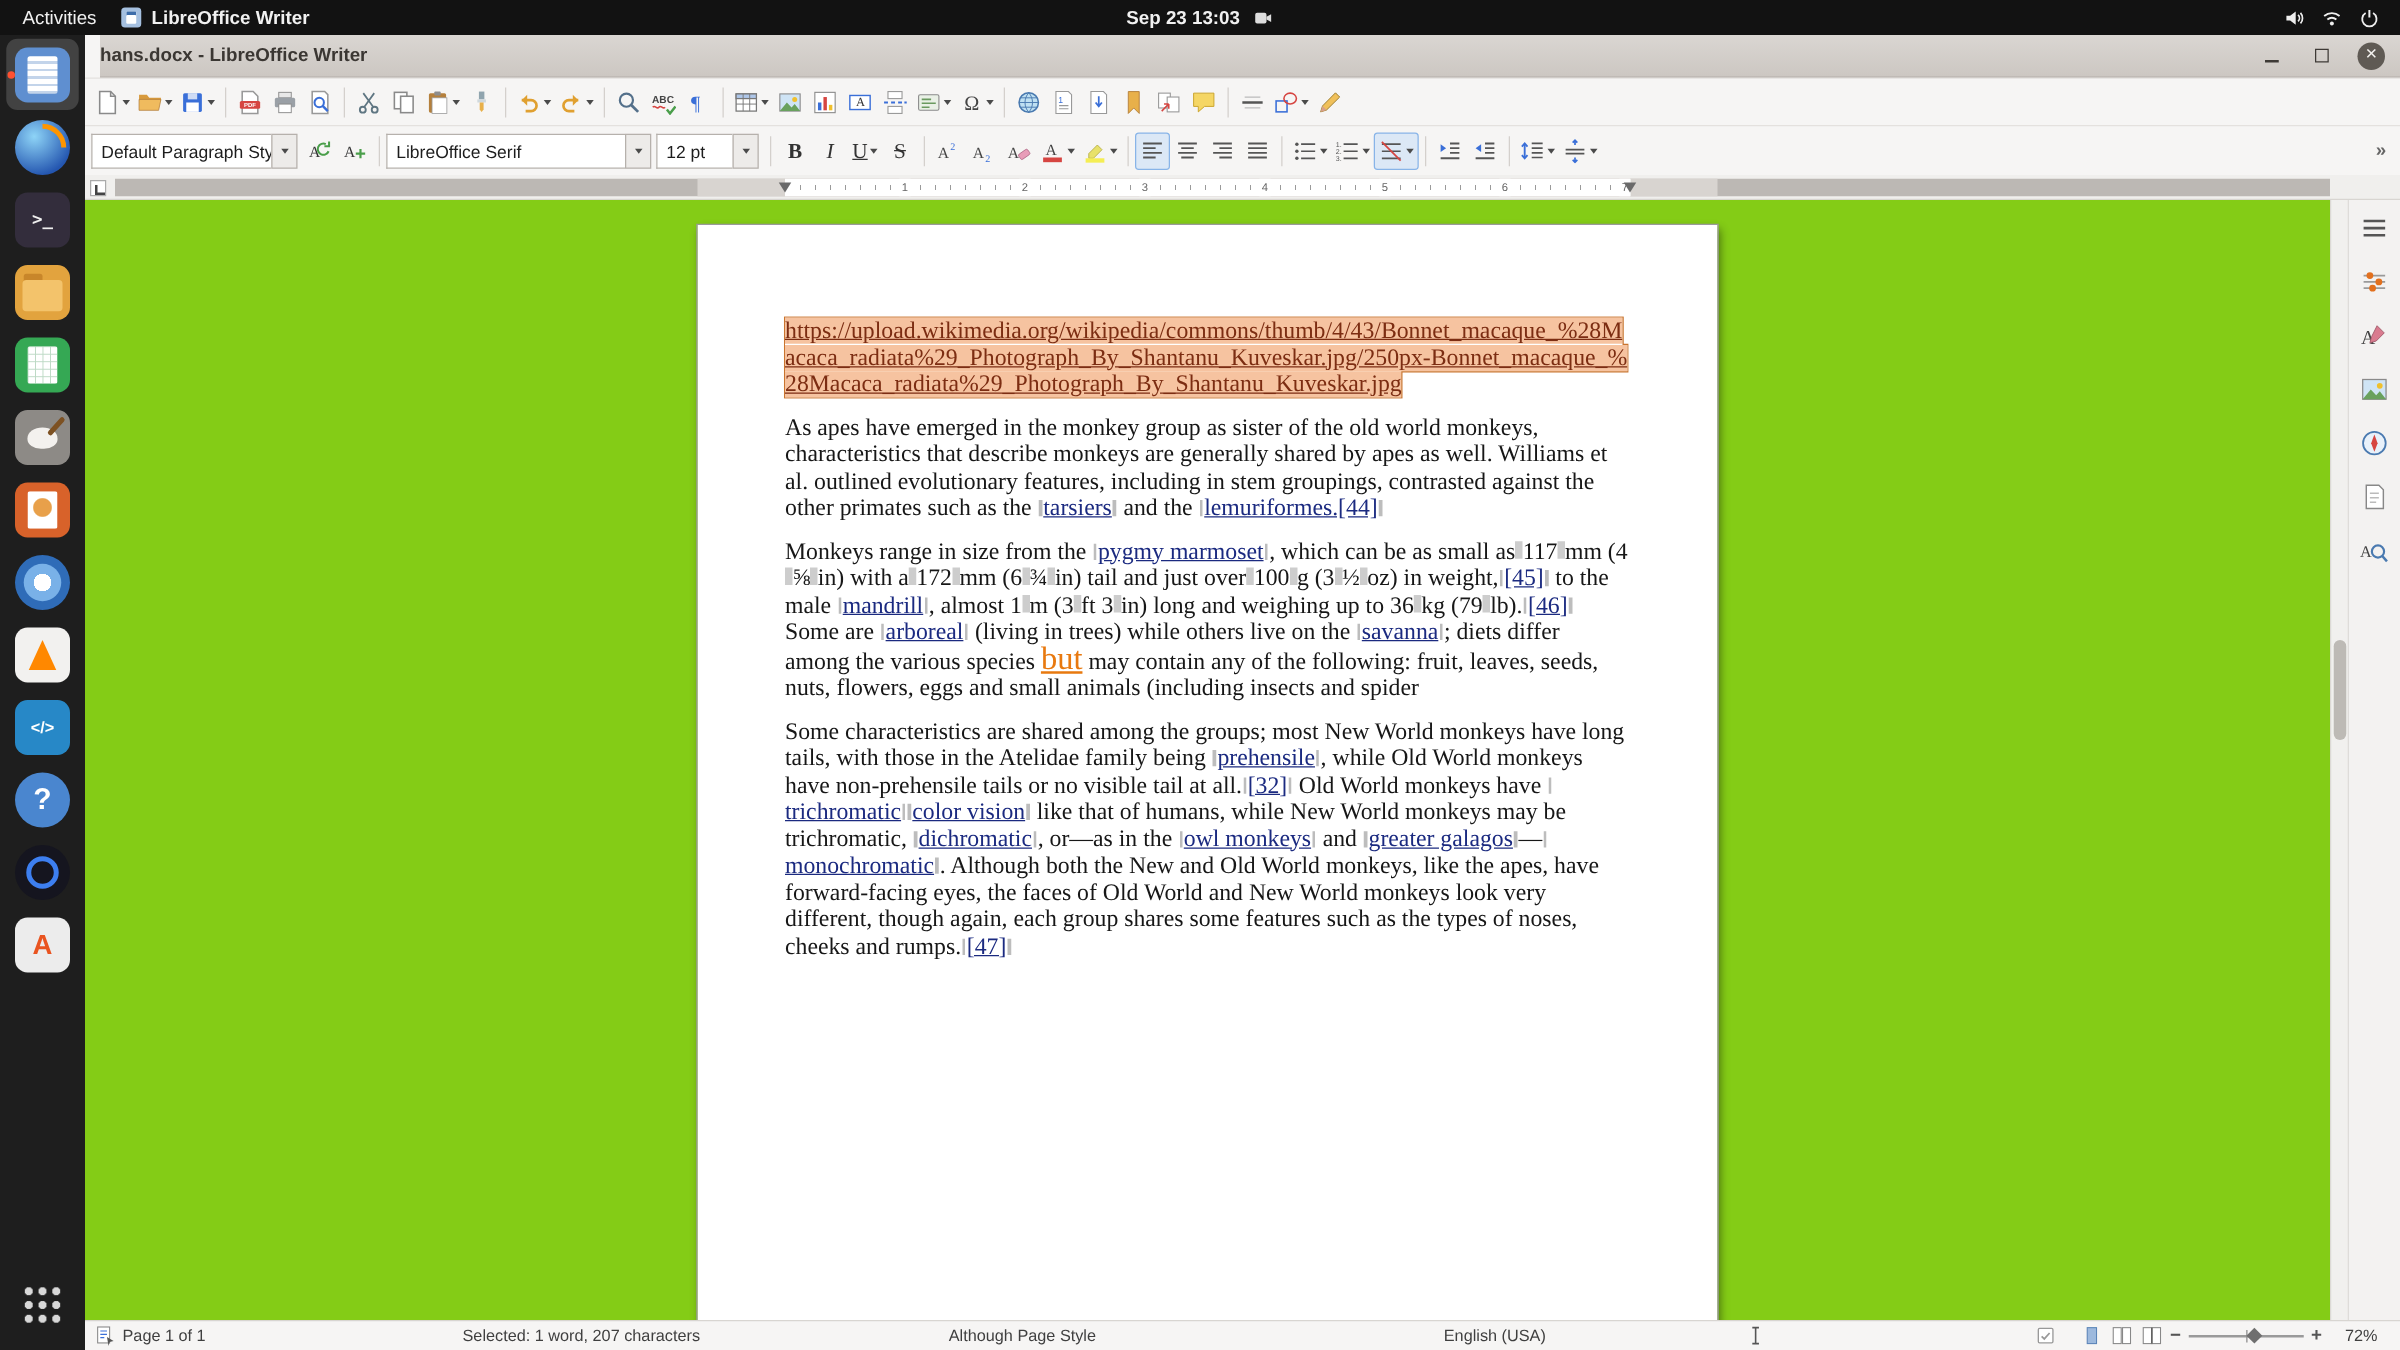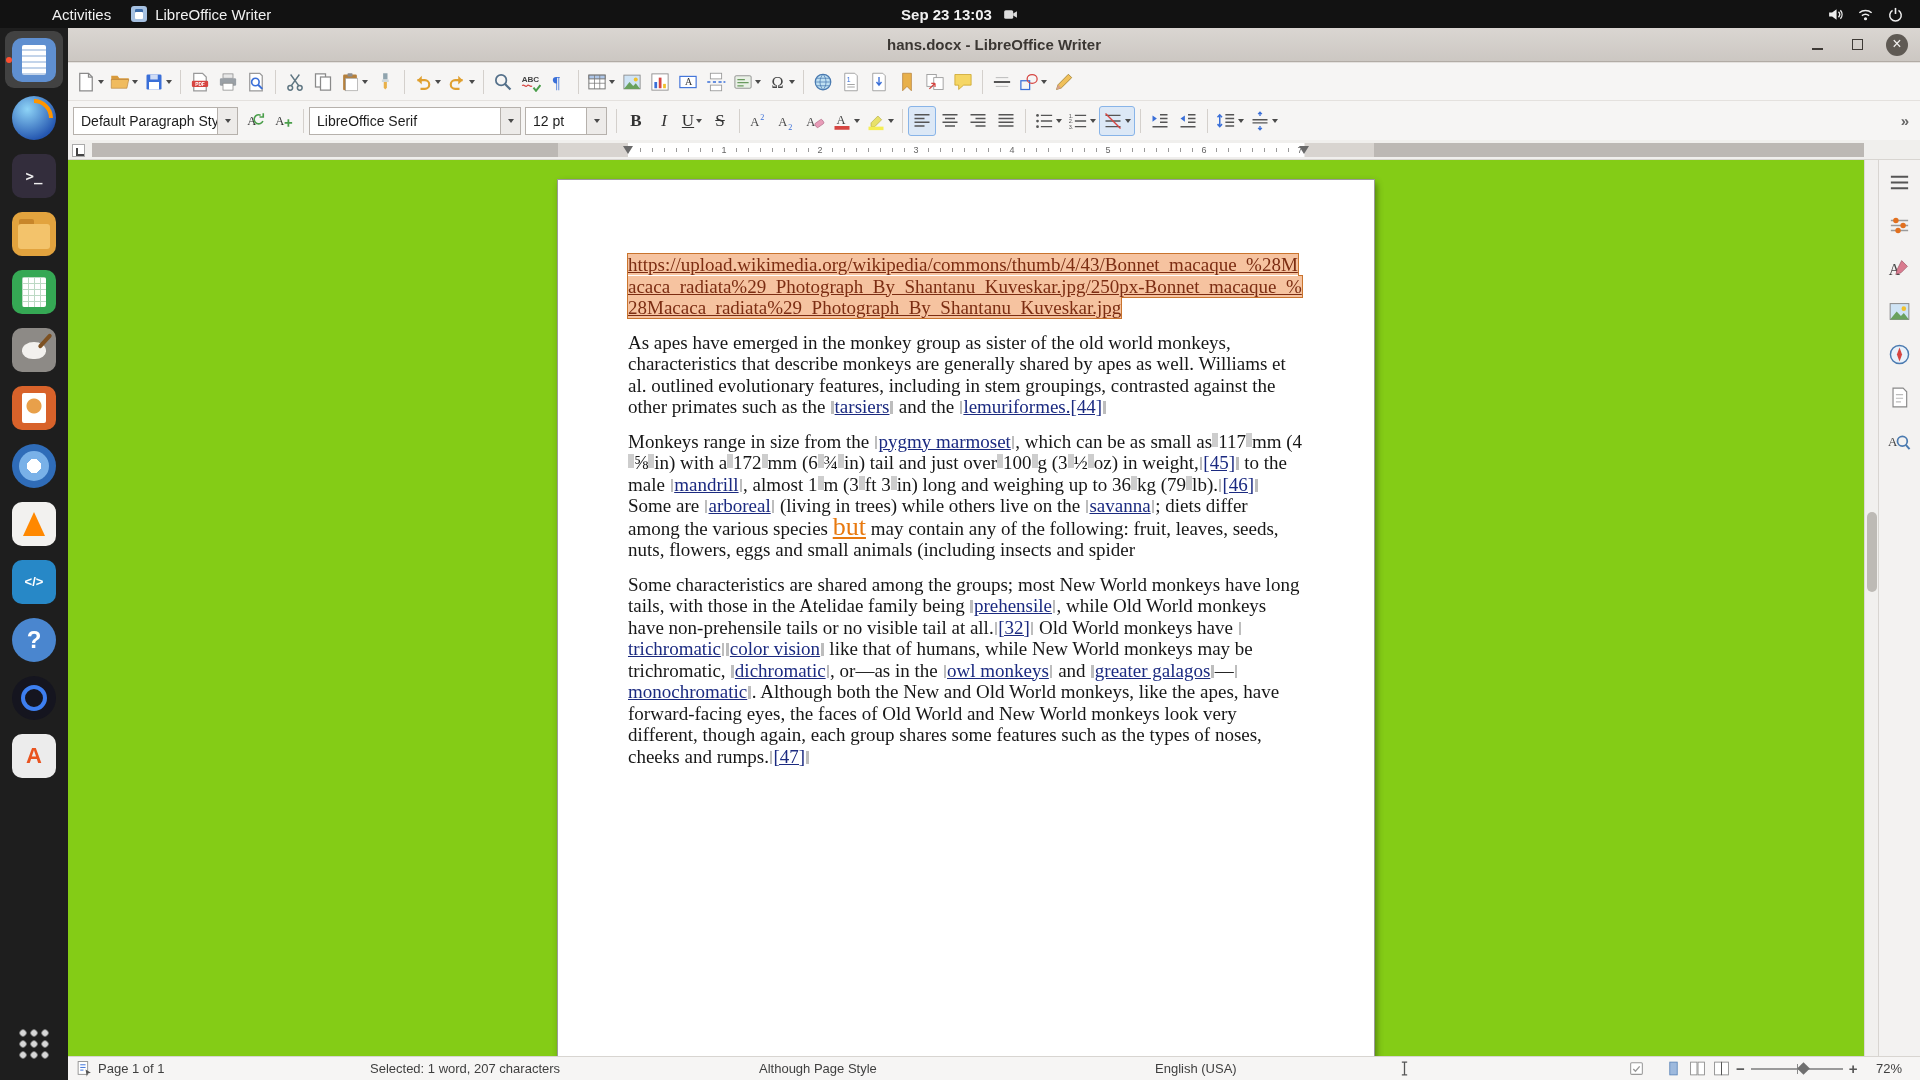--- a/index.html
+++ b/index.html
@@ -1,20 +1,20 @@
 <!DOCTYPE html>
 <html><head>
 <meta charset="utf-8">
 <style>
 *{margin:0;padding:0;box-sizing:border-box;}
 html,body{width:1920px;height:1080px;overflow:hidden;font-family:"Liberation Sans",sans-serif;background:#4a4a4a;}
 
 .topbar{position:absolute;top:0;left:0;width:1920px;height:28px;background:#121212;color:#f1f1f1;display:flex;align-items:center;font-size:15px;z-index:60;}
-.tb-left{display:flex;align-items:flex-end;gap:20px;padding-left:4px;margin-left:48px;}
-.app-ind{display:flex;align-items:center;gap:8px;font-weight:normal;}
+.tb-left{display:flex;align-items:flex-end;gap:20px;padding-left:18px;}
+.app-ind{display:flex;align-items:center;gap:8px;font-weight:bold;}
 .writer-mini{width:16px;height:16px;border-radius:3px;background:#a5c0e0;position:relative;}
 .writer-mini::after{content:"";position:absolute;inset:3px 4px;background:#fff;border-radius:1px;box-shadow:inset 0 3px 0 #3d6daa;}
 .clock{position:absolute;left:50%;transform:translateX(-50%);display:flex;align-items:center;gap:10px;font-weight:bold;}
 .tray{margin-left:auto;display:flex;gap:13px;padding-right:16px;align-items:center;}
 .tico{width:17px;height:17px;}
 
 .dock{position:absolute;top:28px;left:0;width:68px;height:1052px;background:#1e1e1e;display:flex;flex-direction:column;align-items:center;padding-top:3px;z-index:55;}
 .dock-item{width:58px;height:57px;display:flex;align-items:center;justify-content:center;position:relative;border-radius:9px;margin-bottom:1px;}
 .dock-item.active{background:rgba(255,255,255,.16);}
 .dock-item.active::before{content:"";position:absolute;left:1px;top:50%;transform:translateY(-50%);width:6px;height:6px;border-radius:50%;background:#ff5030;}
@@ -44,21 +44,21 @@
 .d-help{background:#4a86cf;border-radius:50%;}
 .d-help::after{content:"?";color:#fff;font:bold 24px "Liberation Sans",sans-serif;}
 .d-settings{background:#15151f;border-radius:50%;}
 .d-settings::after{content:"";position:absolute;inset:9px;border:4px solid #3d7ff0;border-radius:50%;}
 .d-appcenter{background:#ececec;}
 .d-appcenter::after{content:"A";color:#e95420;font:bold 22px "Liberation Sans",sans-serif;}
 .dock-bottom{margin-top:auto;margin-bottom:8px;}
 .grid9{width:30px;height:30px;background-image:radial-gradient(#d8d8d8 3px,transparent 3.5px);background-size:11px 11px;background-position:center;}
 
 .window{position:absolute;top:28px;left:68px;width:1852px;height:1052px;display:flex;flex-direction:column;background:#f6f5f4;z-index:10;}
-.titlebar{height:34px;flex:none;background:linear-gradient(#dad6d2,#ccc7c2);border-bottom:1px solid #b1aba5;display:flex;align-items:center;justify-content:center;position:relative;}
+.titlebar{height:34px;flex:none;background:linear-gradient(#dad6d2,#ccc7c2);border-bottom:1px solid #b1aba5;display:flex;align-items:center;position:relative;margin-left:12px;}
 .title{font-weight:bold;font-size:15px;color:#3b3733;}
 .win-btns{position:absolute;right:12px;top:0;height:100%;display:flex;align-items:center;gap:18px;}
 .wbtn{width:22px;height:22px;border-radius:50%;display:flex;align-items:center;justify-content:center;}
 .wb-min::after{content:"";width:11px;height:2px;background:#3e3a36;margin-top:9px;}
 .wb-max::after{content:"";width:9px;height:9px;border:1.8px solid #3e3a36;}
 .wb-close{background:#5f5a54;}
 .wb-close::after{content:"×";color:#f4f2f0;font-size:16px;line-height:0;margin-top:-1px;}
 
 .menubar{height:30px;flex:none;display:flex;align-items:center;background:#f6f5f4;font-size:14.5px;color:#1b1b1b;padding:0 4px;position:relative;}
 .menu-item{padding:4px 9px;border-radius:3px;}

